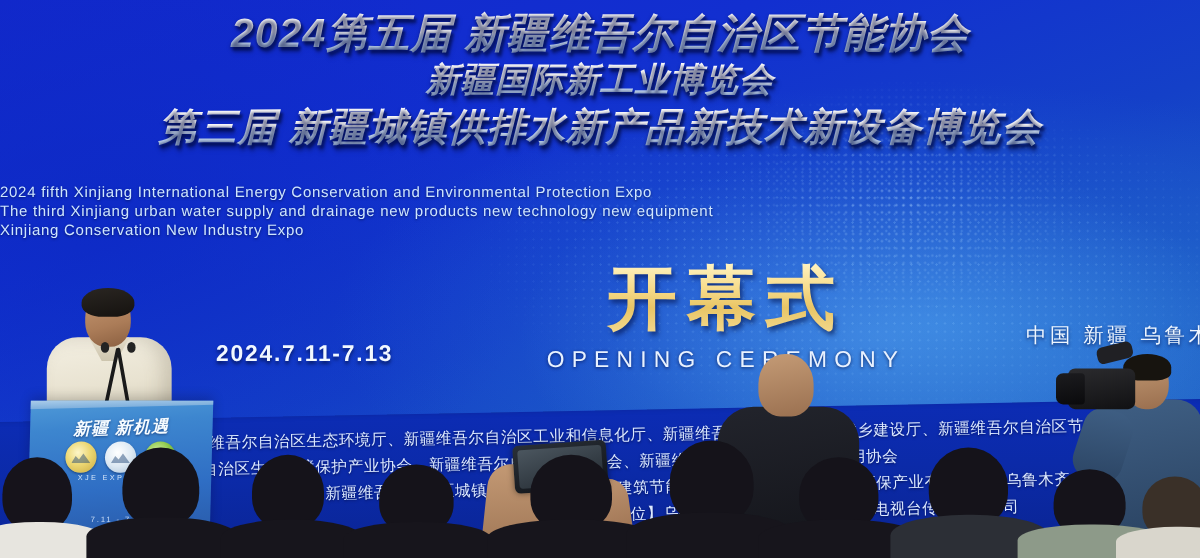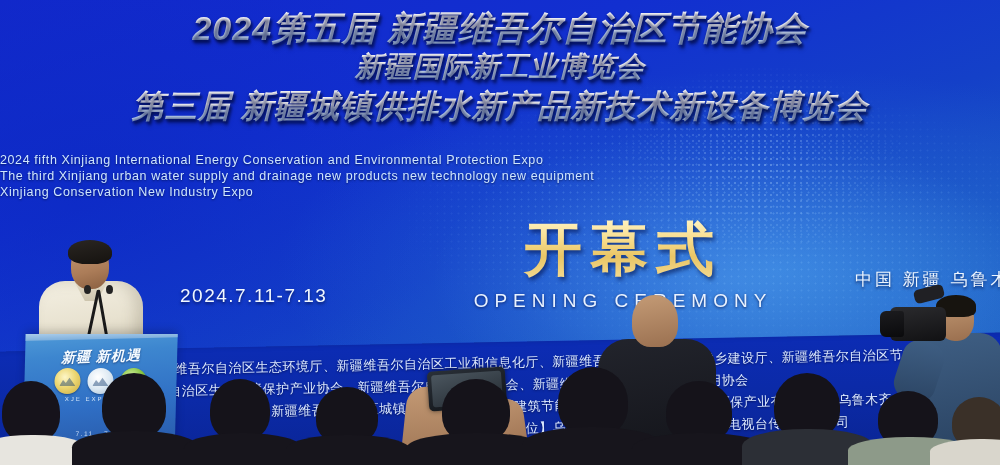--- a/index.html
+++ b/index.html
@@ -53,35 +53,35 @@
   .cn-3{font-size:28px; line-height:38px;}
 
   .en-block{
     position:absolute; left:0; top:152px; width:1000px; text-align:left;
     color:#cfe6ff; font-size:12.5px; line-height:16px; letter-spacing:.6px;
     text-shadow:0 1px 2px rgba(0,15,70,.7);
   }
   .en-block div{white-space:nowrap;}
 
   
-  .ceremony{position:absolute; left:458px; top:218px; width:330px; text-align:center;}
+  .ceremony{position:absolute; left:440px; top:218px; width:330px; text-align:center;}
   .ceremony-cn{
     font-size:58px; line-height:62px; font-weight:700; letter-spacing:8px;
     background:linear-gradient(180deg,#fff4c4 0%,#f7dc8c 35%,#e9c565 62%,#f3da92 100%);
     -webkit-background-clip:text; background-clip:text; -webkit-text-fill-color:transparent;
     filter:drop-shadow(2px 3px 2px rgba(0,15,70,.6));
   }
   .ceremony-en{
     margin-top:10px; font-size:19px; letter-spacing:6px; color:#e9f2ff; font-weight:400;
     text-shadow:0 1px 3px rgba(0,15,70,.75);
   }
 
   .date{
     position:absolute; left:180px; top:285px; width:200px;
-    font-size:19px; letter-spacing:1.5px; color:#f2f8ff; font-weight:400;
+    font-size:19px; letter-spacing:1.5px; color:#f2f8ff; font-weight:700;
     text-shadow:0 2px 3px rgba(0,15,70,.7);
   }
   .city{
     position:absolute; left:855px; top:268px;
     font-size:17px; letter-spacing:3px; color:#eef6ff; white-space:nowrap;
     text-shadow:0 2px 3px rgba(0,15,70,.7);
   }
 
   
   .banner{

